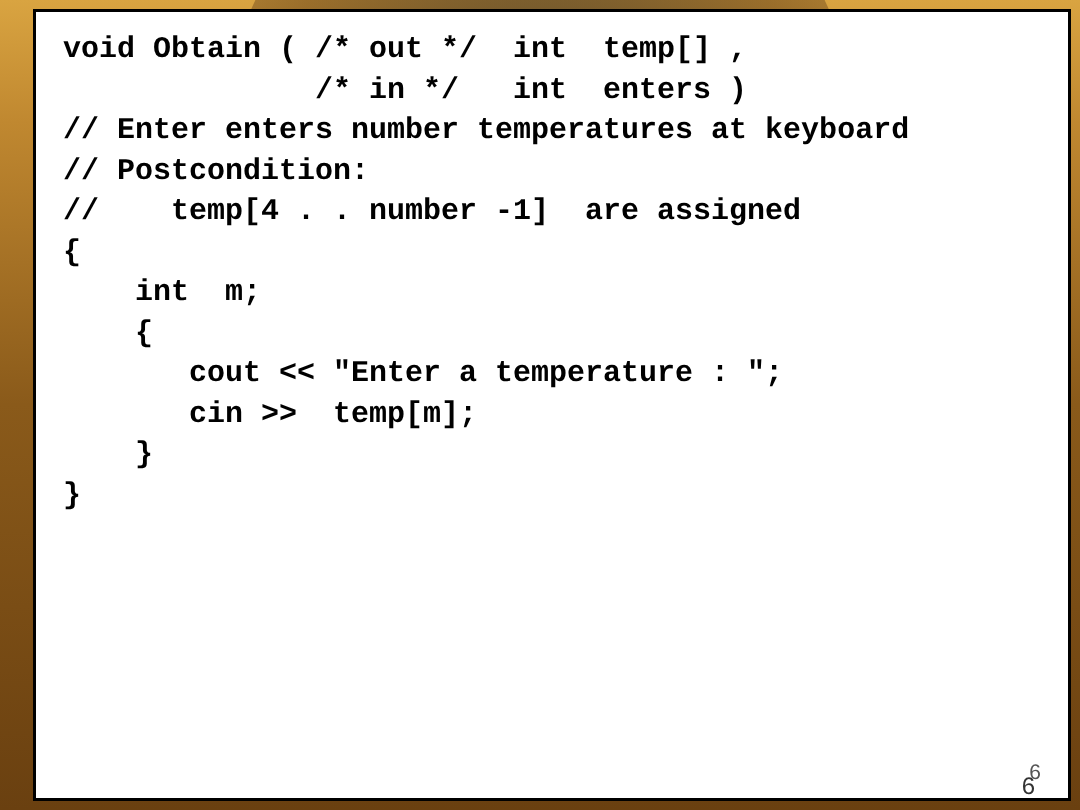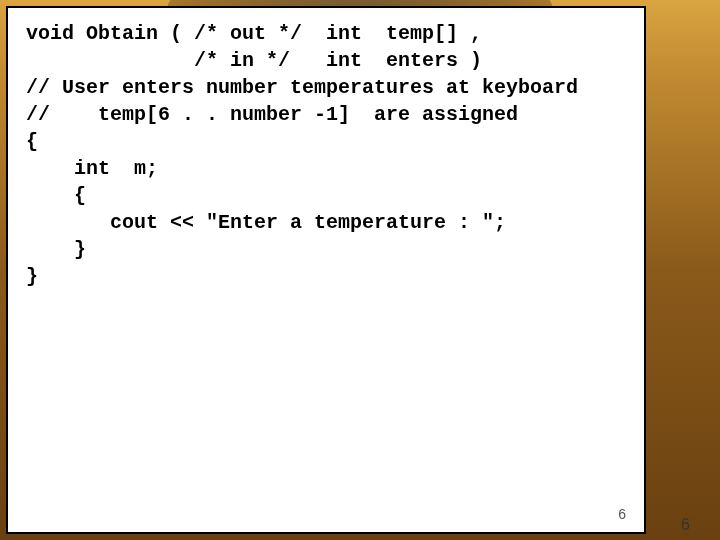--- a/index.html
+++ b/index.html
@@ -29,22 +29,22 @@
     left: 50%;
     transform: translateX(-50%);
     width: 420px;
     height: 420px;
     border-radius: 50%;
     background: radial-gradient(circle, rgba(40,40,40,0.7) 0%, rgba(60,30,10,0.4) 60%, rgba(100,60,20,0.15) 100%);
   }
   .code-box {
     position: absolute;
     top: 6px;
-    left: 6px;
-    width: 640px;
+    left: 22px;
+    width: 692px;
     height: 528px;
     background: #ffffff;
     border: 2px solid #000000;
     padding: 12px 18px 12px 18px;
   }
   .code-line {
     font-family: "Courier New", Courier, monospace;
     font-size: 20px;
     font-weight: bold;
     line-height: 1.35;
@@ -71,28 +71,30 @@
 </head>
 <body>
 
 <div class="slide-bg">
   <div class="watermark"></div>
 
   <div class="code-box">
     <div class="code-line">void Obtain ( /* out */  int  temp[] ,</div>
     <div class="code-line">              /* in */   int  enters )</div>
     <div class="code-line"></div>
-    <div class="code-line">// User enters number temperatures at keyboard</div>
+    <div class="code-line">// Enter enters number temperatures at keyboard</div>
     <div class="code-line"></div>
-    <div class="code-line">//    temp[6 . . number -1]  are assigned</div>
+    <div class="code-line">// Postcondition:</div>
+    <div class="code-line">//    temp[4 . . number -1]  are assigned</div>
     <div class="code-line">{</div>
     <div class="code-line">    int  m;</div>
     <div class="code-line"></div>
     <div class="code-line">    {</div>
     <div class="code-line">       cout &lt;&lt; "Enter a temperature : ";</div>
+    <div class="code-line">       cin &gt;&gt;  temp[m];</div>
     <div class="code-line">    }</div>
     <div class="code-line">}</div>
 
     <div class="page-num-inner">6</div>
   </div>
 
   <div class="page-num">6</div>
 </div>
 
 </body></html>

